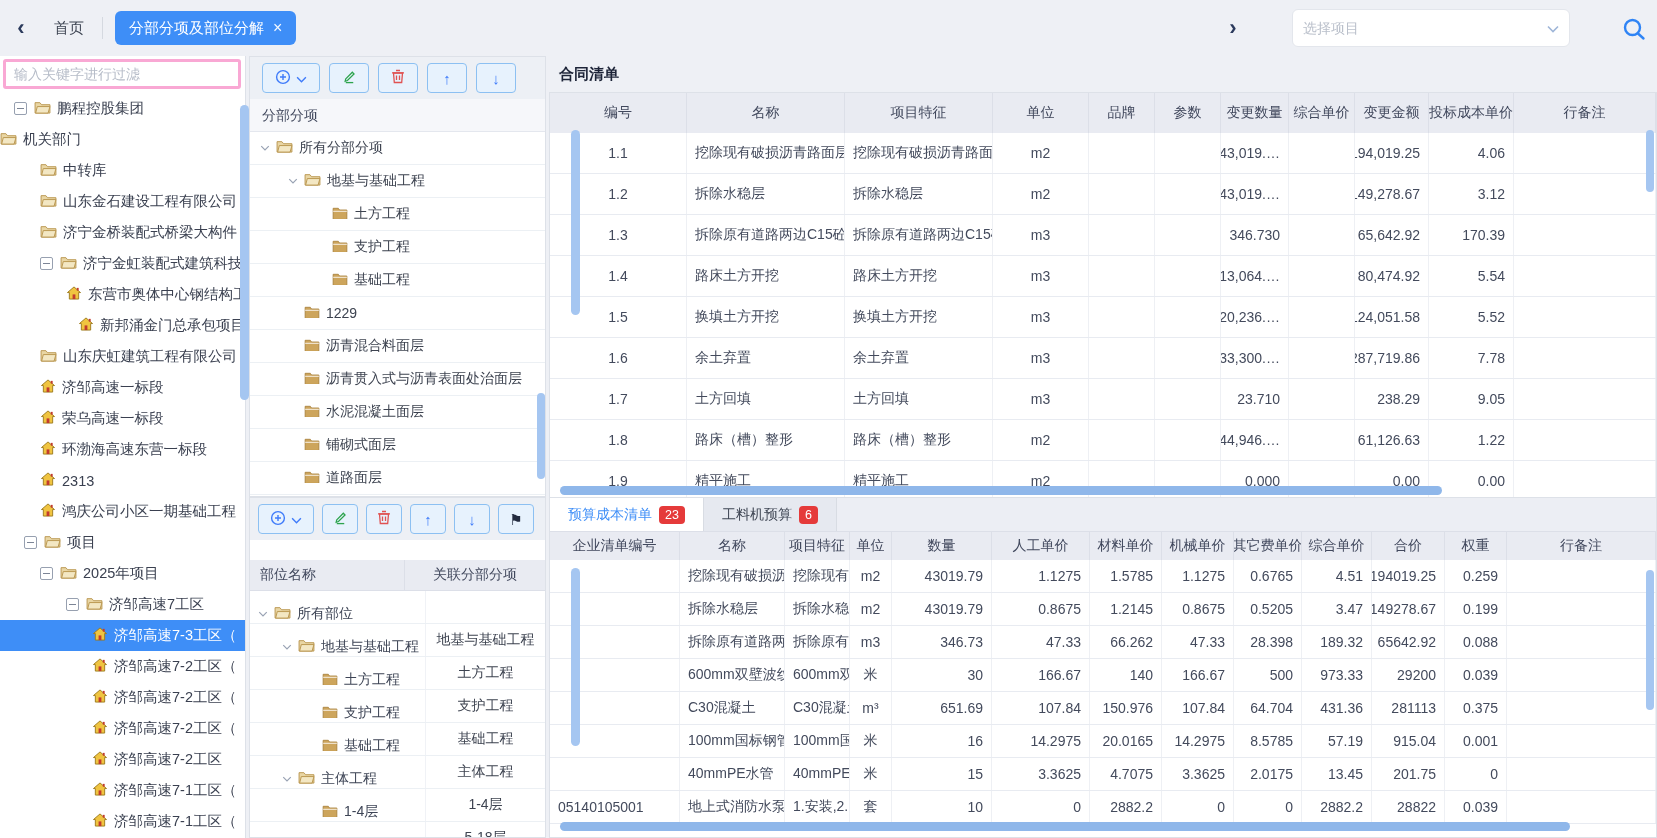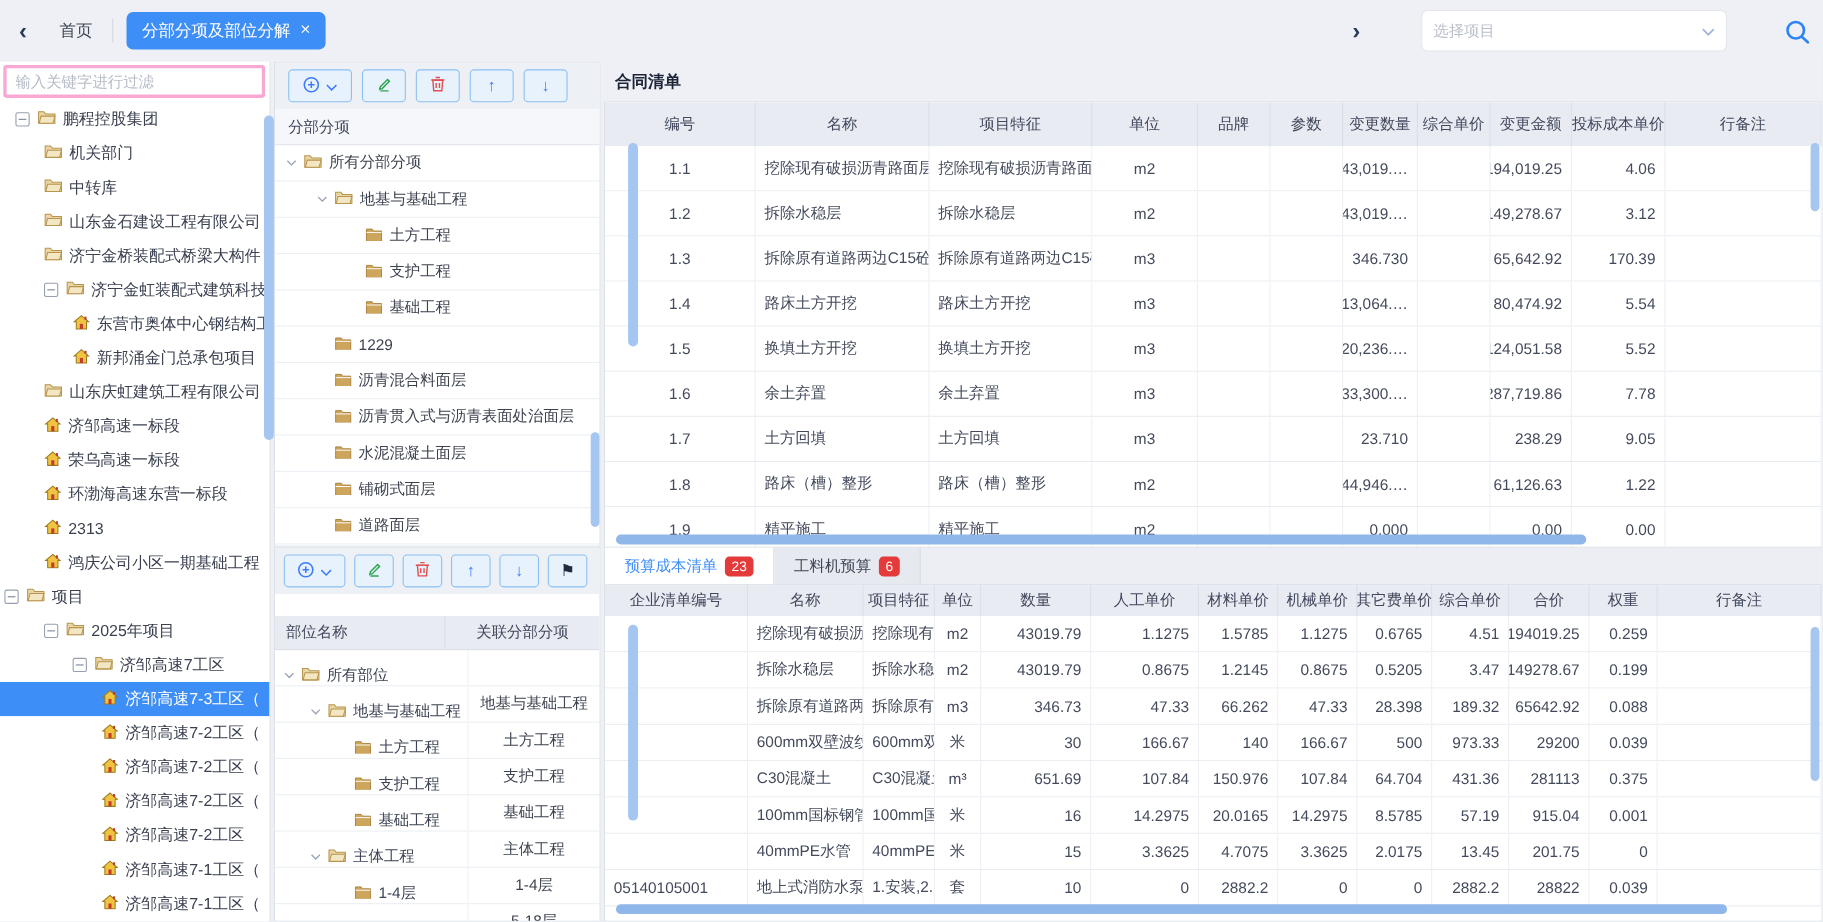--- a/index.html
+++ b/index.html
@@ -145,21 +145,21 @@
         <div class="srow has-expander" data-icon="folder-open" style="padding-left: 14px;">
           <span class="expander"></span>
           <span class="ic fo"><svg width="17" height="13" viewBox="0 0 18 14">
               <path d="M1 1.8h5.2l1.8 2.2H17v9H1z" fill="#e9d6a4" stroke="#b8944c"></path>
               <path d="M3.4 6H17l-2 7H1.6z" fill="#f3e7c3" stroke="#b8944c"></path>
             </svg></span>
 
           <span class="lbl">鹏程控股集团</span>
         </div>
 
-        <div class="srow" data-icon="folder-open" style="padding-left: 40px;">
+        <div class="srow" data-icon="folder-open" style="">
 
           <span class="ic fo"><svg width="17" height="13" viewBox="0 0 18 14">
               <path d="M1 1.8h5.2l1.8 2.2H17v9H1z" fill="#e9d6a4" stroke="#b8944c"></path>
               <path d="M3.4 6H17l-2 7H1.6z" fill="#f3e7c3" stroke="#b8944c"></path>
             </svg></span>
 
           <span class="lbl">机关部门</span>
         </div>
 
         <div class="srow" data-icon="folder-open" style="padding-left: 40px;">
@@ -205,21 +205,21 @@
         <div class="srow" data-icon="home" style="padding-left: 66px;">
 
           <span class="ic hm"><svg width="16" height="14" viewBox="0 0 16 15">
               <path d="M8 1 L15 7 H13 V14 H3 V7 H1 Z" fill="#f0c440" stroke="#9c7a1c"></path>
               <rect x="6.5" y="9" width="3" height="5" fill="#c23b2e"></rect>
               <rect x="11" y="2" width="2" height="3" fill="#c23b2e"></rect>
             </svg></span>
           <span class="lbl">东营市奥体中心钢结构工程</span>
         </div>
 
-        <div class="srow" data-icon="home" style="padding-left: 66px;">
+        <div class="srow" data-icon="home" style="padding-left: 66px; justify-content: flex-end;">
 
           <span class="ic hm"><svg width="16" height="14" viewBox="0 0 16 15">
               <path d="M8 1 L15 7 H13 V14 H3 V7 H1 Z" fill="#f0c440" stroke="#9c7a1c"></path>
               <rect x="6.5" y="9" width="3" height="5" fill="#c23b2e"></rect>
               <rect x="11" y="2" width="2" height="3" fill="#c23b2e"></rect>
             </svg></span>
           <span class="lbl">新邦涌金门总承包项目</span>
         </div>
 
         <div class="srow" data-icon="folder-open" style="padding-left: 40px;">
@@ -275,21 +275,21 @@
         <div class="srow" data-icon="home" style="padding-left: 40px;">
 
           <span class="ic hm"><svg width="16" height="14" viewBox="0 0 16 15">
               <path d="M8 1 L15 7 H13 V14 H3 V7 H1 Z" fill="#f0c440" stroke="#9c7a1c"></path>
               <rect x="6.5" y="9" width="3" height="5" fill="#c23b2e"></rect>
               <rect x="11" y="2" width="2" height="3" fill="#c23b2e"></rect>
             </svg></span>
           <span class="lbl">鸿庆公司小区一期基础工程</span>
         </div>
 
-        <div class="srow has-expander" data-icon="folder-open" style="padding-left: 4px;">
+        <div class="srow has-expander" data-icon="folder-open" style="padding-left: 24px;">
           <span class="expander"></span>
           <span class="ic fo"><svg width="17" height="13" viewBox="0 0 18 14">
               <path d="M1 1.8h5.2l1.8 2.2H17v9H1z" fill="#e9d6a4" stroke="#b8944c"></path>
               <path d="M3.4 6H17l-2 7H1.6z" fill="#f3e7c3" stroke="#b8944c"></path>
             </svg></span>
 
           <span class="lbl">项目</span>
         </div>
 
         <div class="srow has-expander" data-icon="folder-open" style="padding-left: 40px;">

